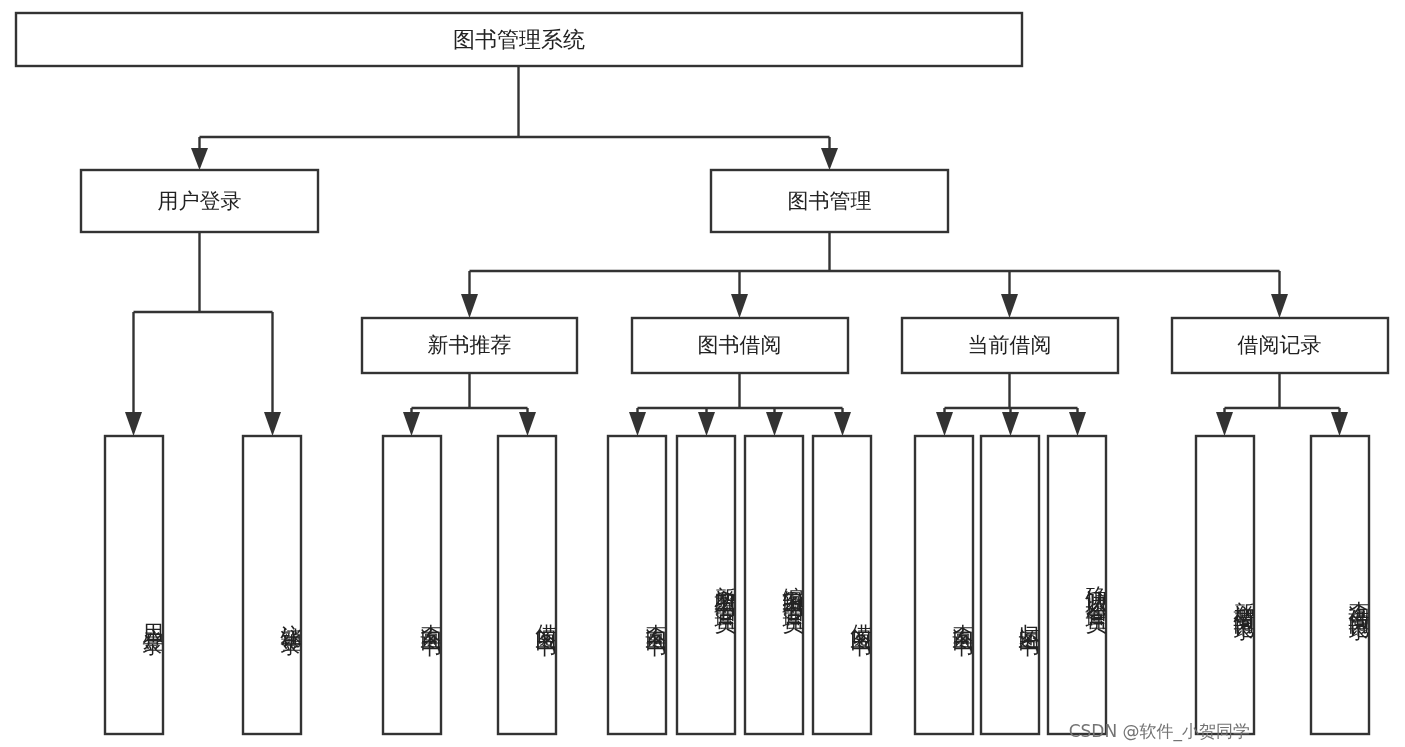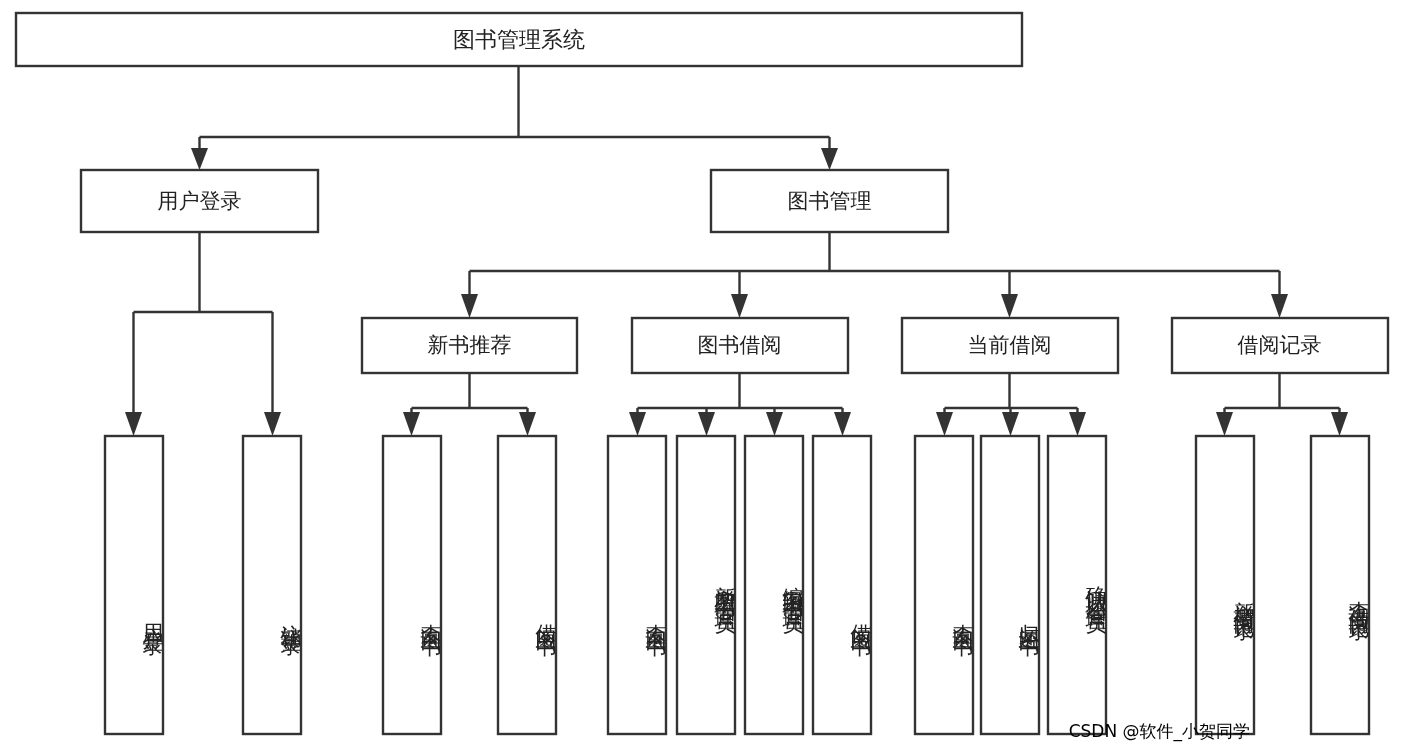--- a/index.html
+++ b/index.html
@@ -40,21 +40,21 @@
     white-space:nowrap;
     pointer-events:none;
     user-select:none;
   }
   .watermark{
     position:absolute;
     right:10px;
     bottom:4px;
     font-family:"DejaVu Sans","Liberation Sans",sans-serif;
     font-size:17px;
-    color:#000000;
+    color:#737373;
     white-space:nowrap;
     user-select:none;
   }
 </style>
 </head>
 <body>
 
 <div id="diagram-root">
 
   <svg class="diagram-canvas" viewBox="0 0 1405 747" xmlns="http://www.w3.org/2000/svg">

